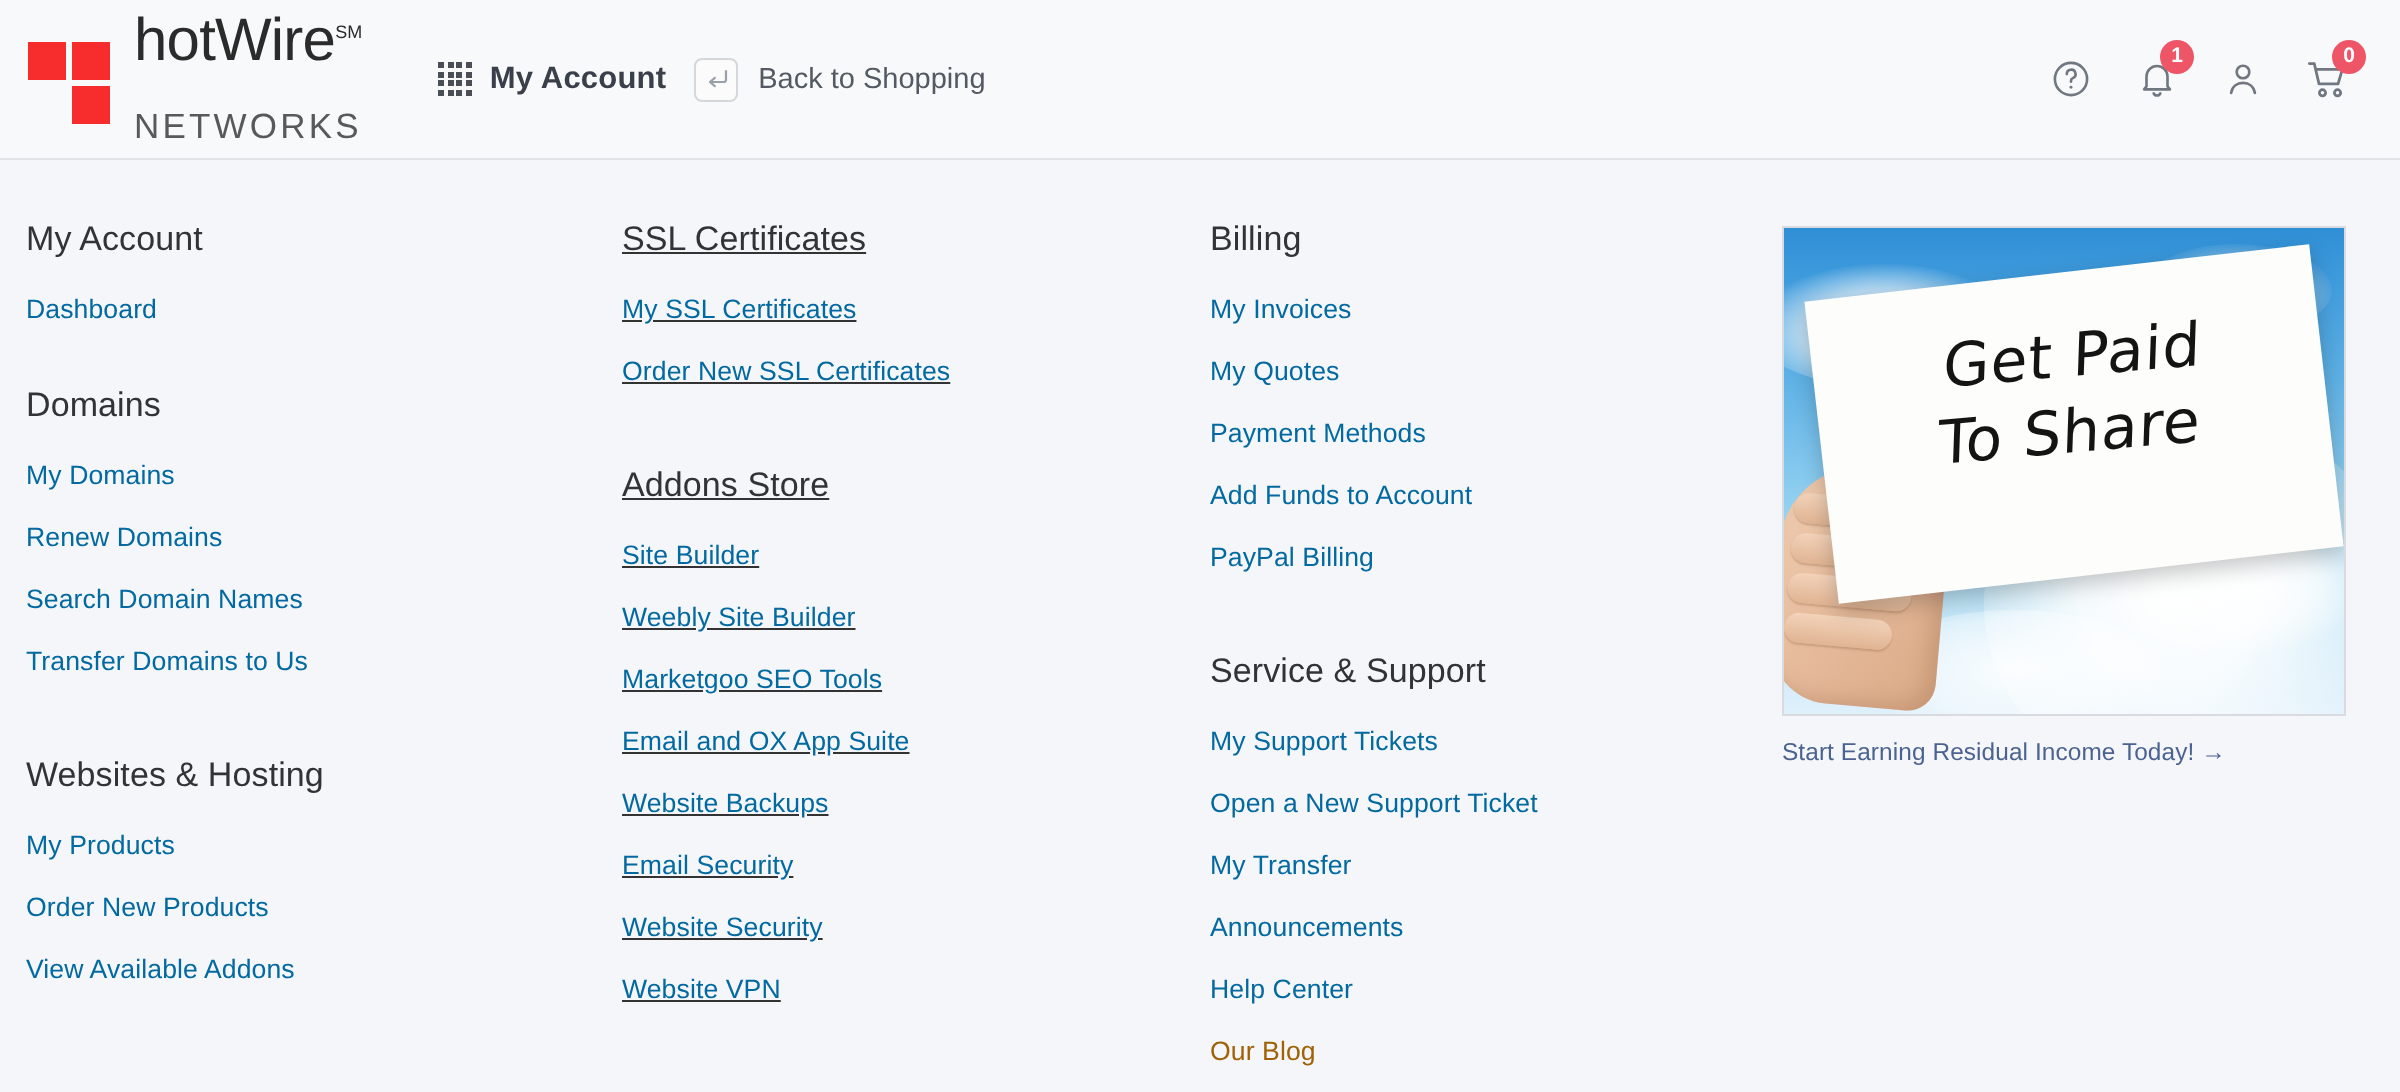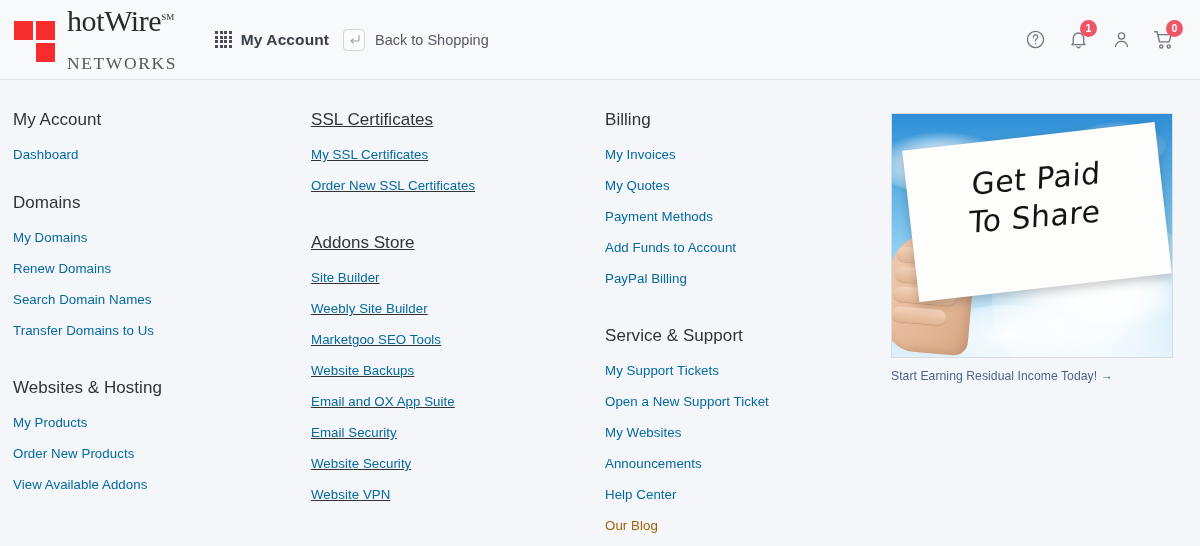--- a/index.html
+++ b/index.html
@@ -49,21 +49,20 @@
     display: block;
   }
   .logo-squares i.s1 { left: 0;    top: 3px; }
   .logo-squares i.s2 { left: 22px; top: 3px; }
   .logo-squares i.s3 { left: 22px; top: 25px; }
 
   .logo-words {
     display: flex;
     flex-direction: column;
     line-height: 1;
-    font-family: Liberation Serif, serif;
   }
   .logo-top {
     font-size: 30px;
     color: #2b2b2b;
     letter-spacing: -0.4px;
     font-weight: 400;
     position: relative;
     display: inline-block;
     white-space: nowrap;
   }
@@ -422,41 +421,41 @@
       <div class="sec-block">
         <div class="sec-head">SSL Certificates</div>
         <a class="lnk">My SSL Certificates</a>
         <a class="lnk">Order New SSL Certificates</a>
       </div>
       <div class="sec-block">
         <div class="sec-head">Addons Store</div>
         <a class="lnk">Site Builder</a>
         <a class="lnk">Weebly Site Builder</a>
         <a class="lnk">Marketgoo SEO Tools</a>
+        <a class="lnk">Email and OX App Suite</a>
         <a class="lnk">Website Backups</a>
-        <a class="lnk">Email and OX App Suite</a>
         <a class="lnk">Email Security</a>
         <a class="lnk">Website Security</a>
         <a class="lnk">Website VPN</a>
       </div>
     </div>
   <div class="col col-3">
       <div class="sec-block">
         <div class="sec-head">Billing</div>
         <a class="lnk">My Invoices</a>
         <a class="lnk">My Quotes</a>
         <a class="lnk">Payment Methods</a>
         <a class="lnk">Add Funds to Account</a>
         <a class="lnk">PayPal Billing</a>
       </div>
       <div class="sec-block">
         <div class="sec-head">Service &amp; Support</div>
         <a class="lnk">My Support Tickets</a>
         <a class="lnk">Open a New Support Ticket</a>
-        <a class="lnk">My Websites</a>
+        <a class="lnk">My Transfer</a>
         <a class="lnk">Announcements</a>
         <a class="lnk">Help Center</a>
         <a class="lnk hovered">Our Blog</a>
       </div>
     </div>
 
   <div class="col col-promo">
     <div class="promo-wrap">
       <div class="promo-img">
         <div class="cloud-a"></div>

